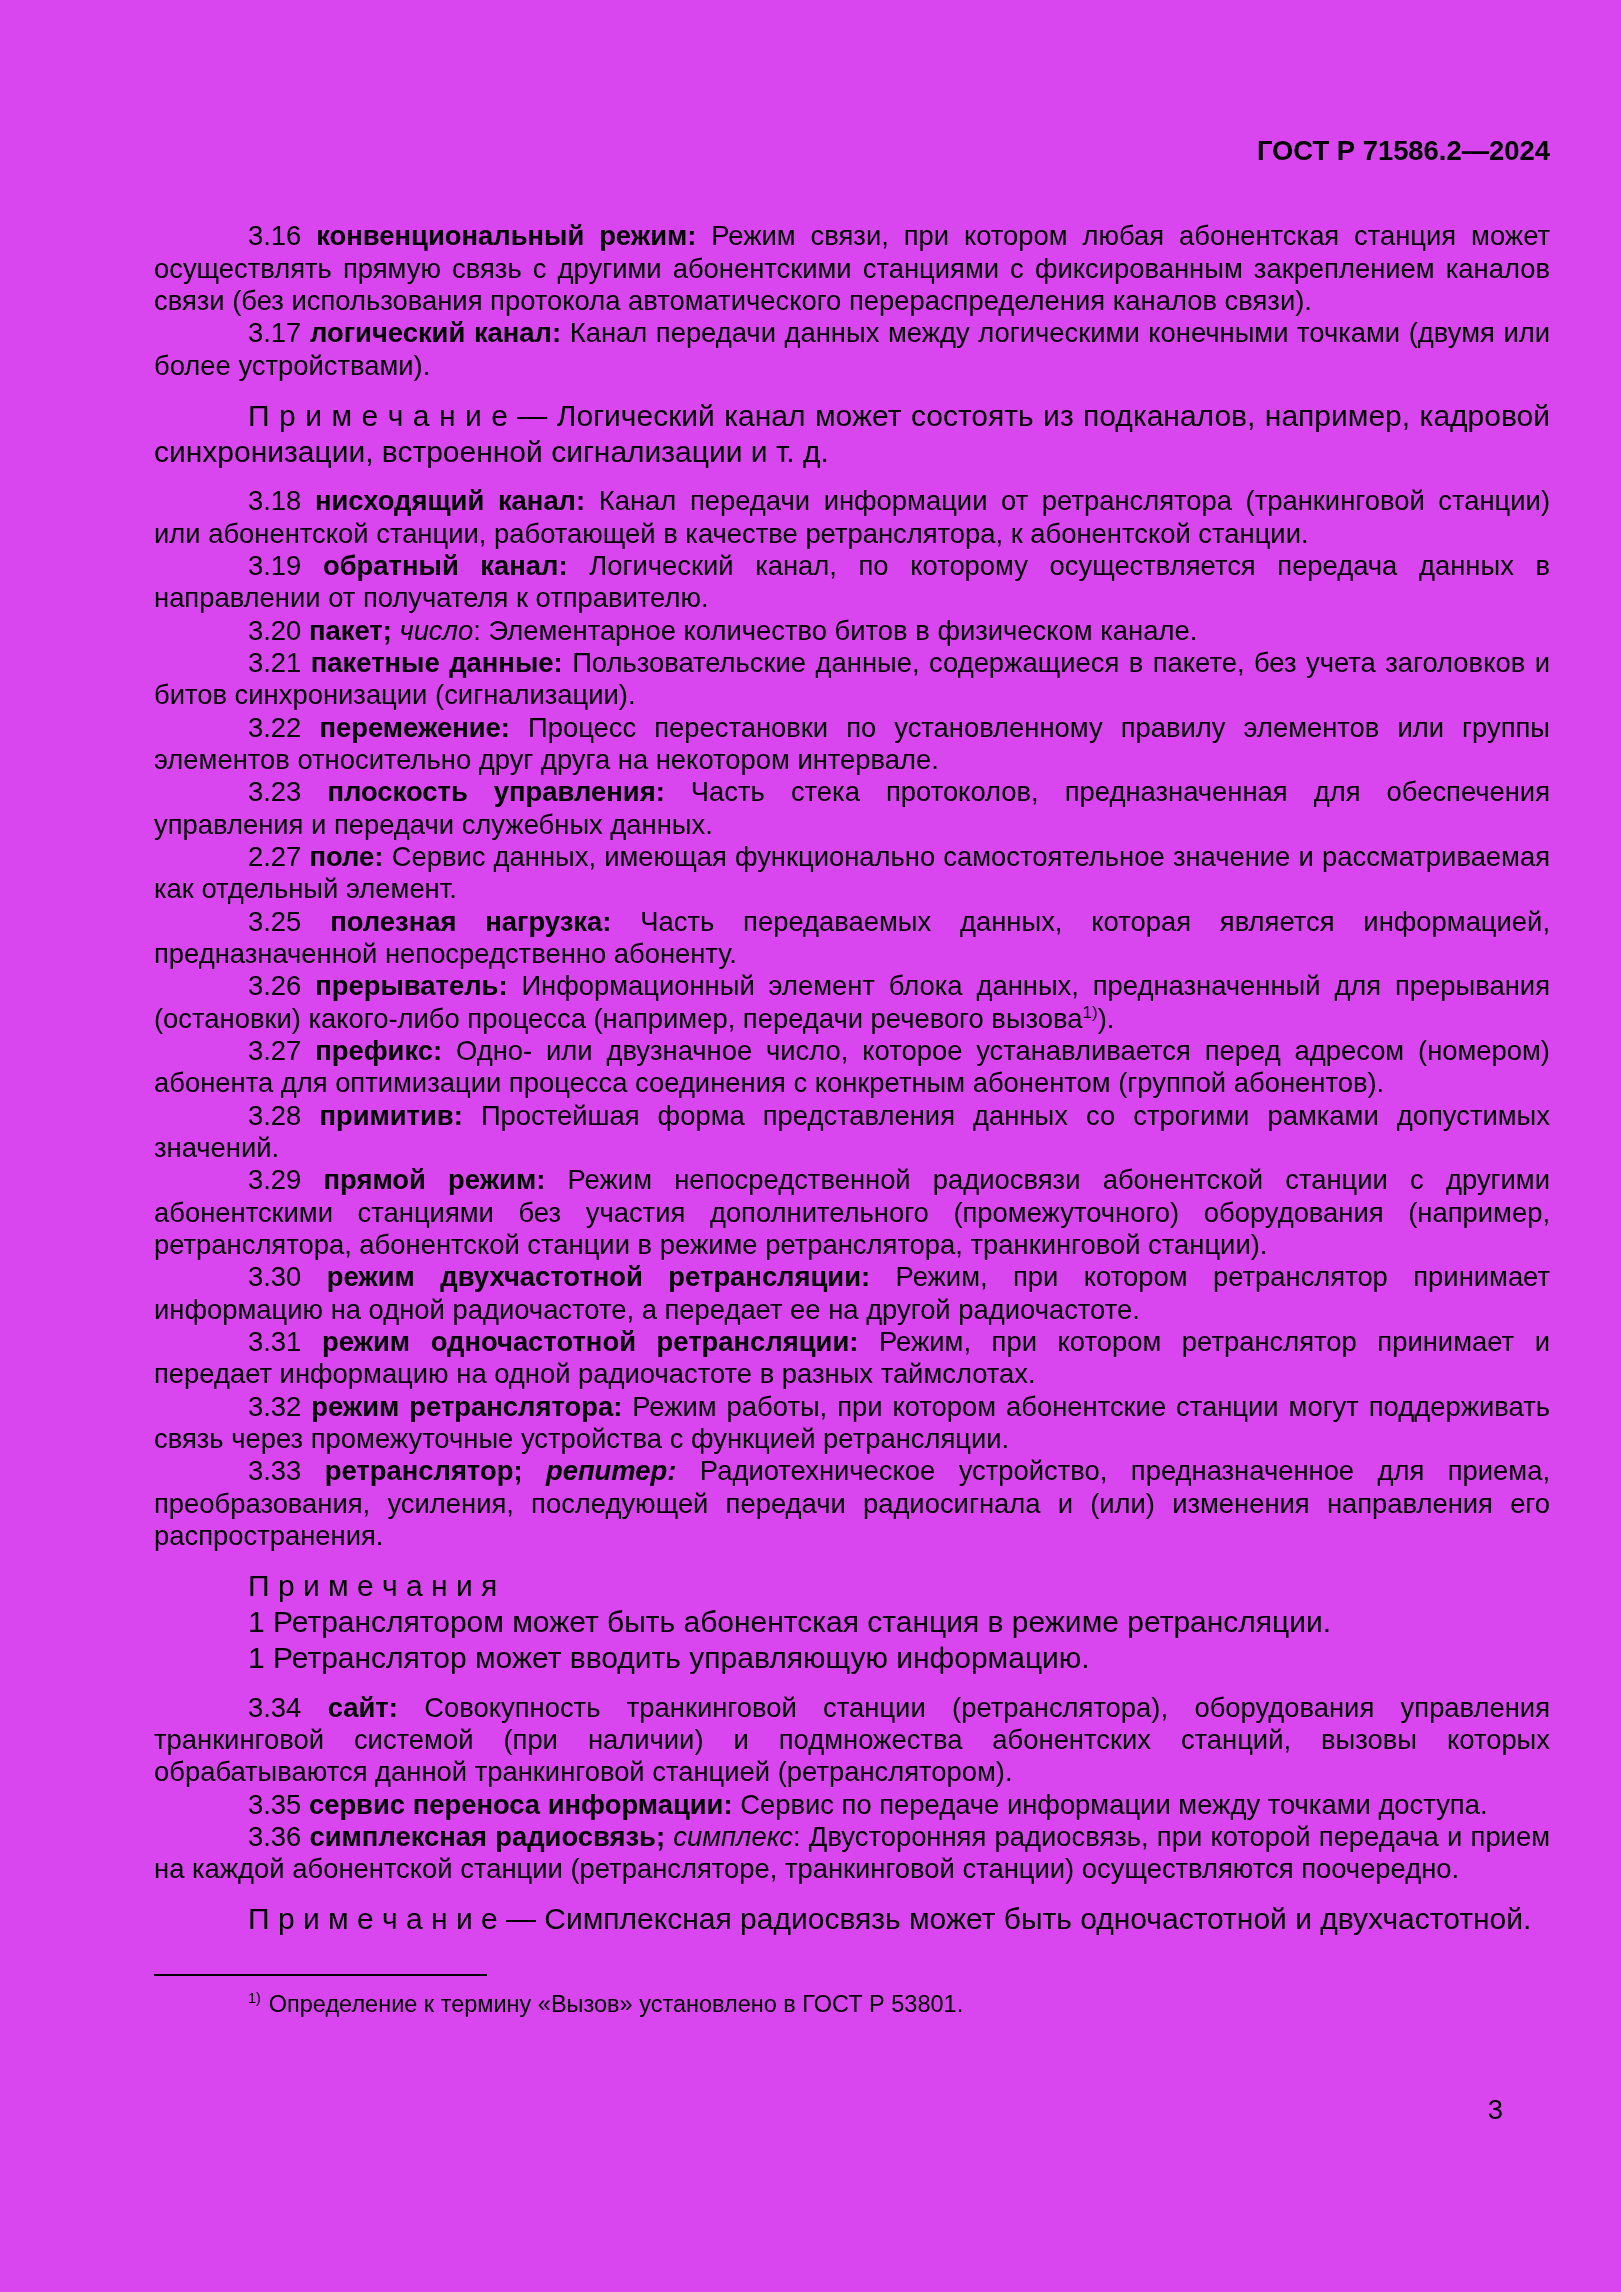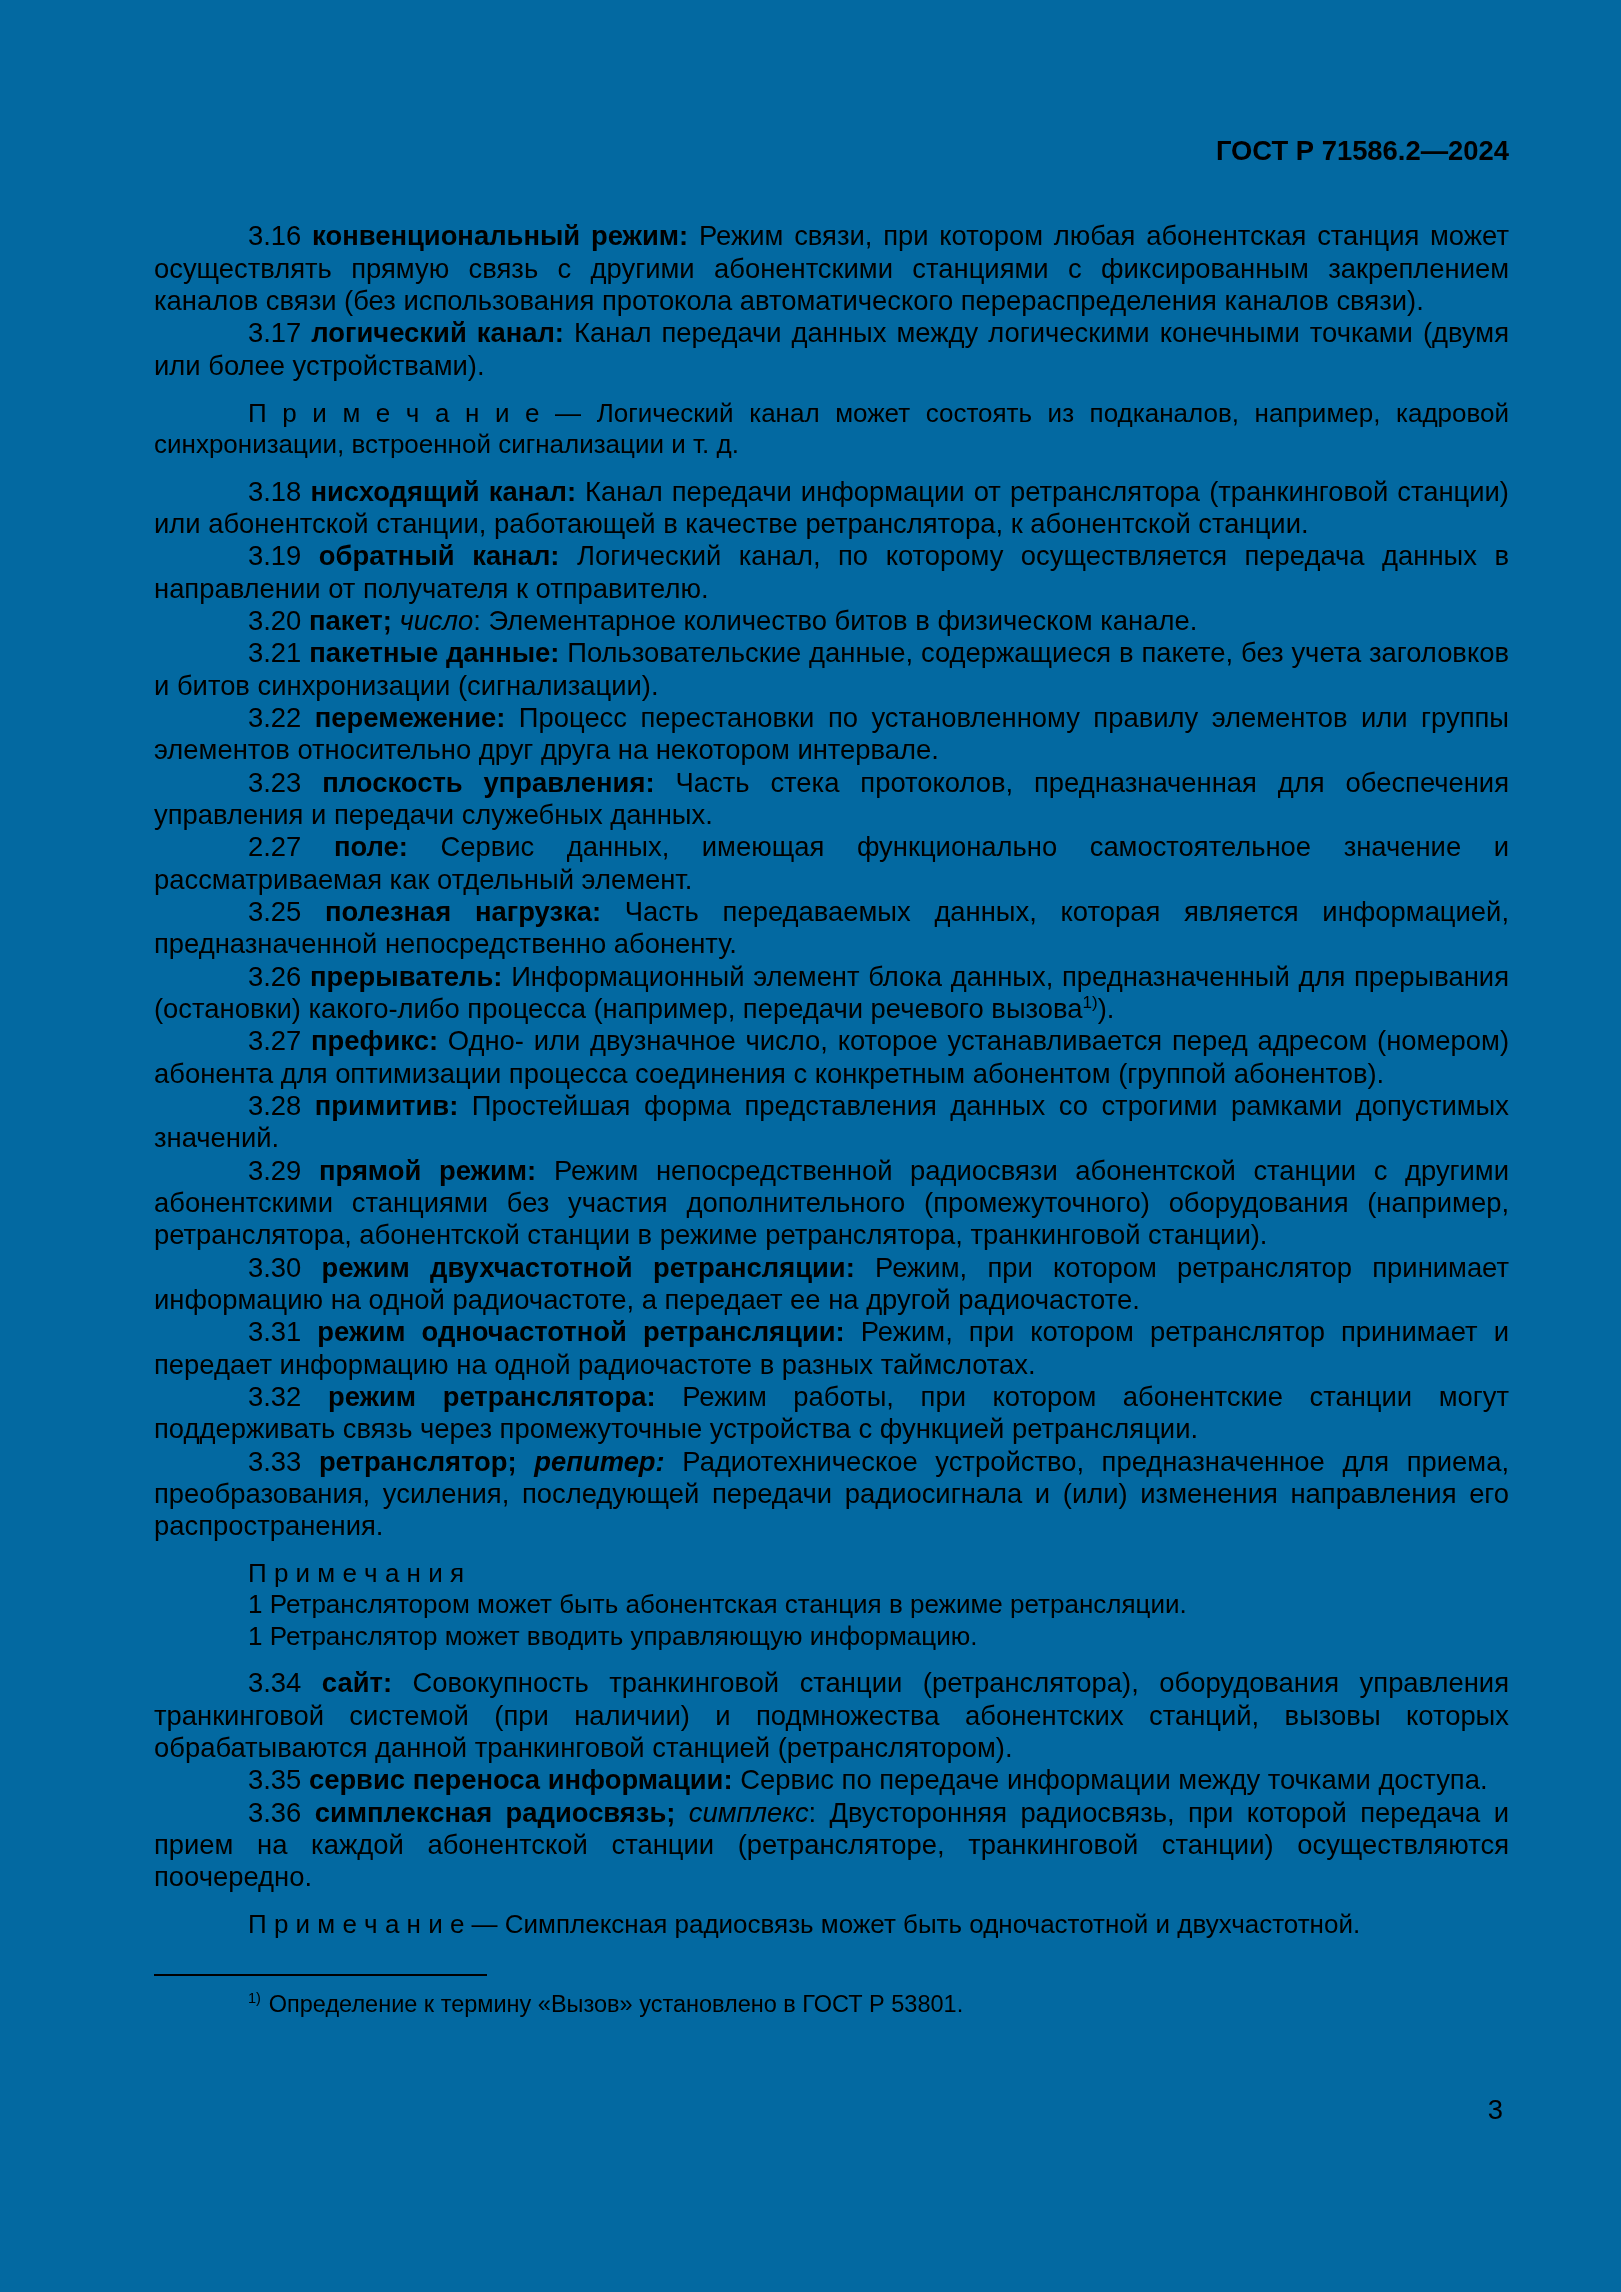--- a/index.html
+++ b/index.html
@@ -6,22 +6,22 @@
   html, body { background: #ffffff; }
   body {
     width: 1621px;
     font-family: "Liberation Sans", "DejaVu Sans", sans-serif;
     color: #000;
   }
   .page {
     position: relative;
     width: 1621px;
     height: 2293px;
-    background: #0369a1;
-    padding: 135px 112px 0 154px;
+    background: #d946ef;
+    padding: 135px 71px 0 154px;
     overflow: hidden;
     font-size: 27.4px;
     line-height: 1.18;
   }
   .doc-header {
     text-align: right;
     font-weight: 700;
     font-size: 27.4px;
     margin-bottom: 53px;
   }
@@ -31,21 +31,21 @@
   }
   .b { font-weight: 700; }
   .i { font-style: italic; }
   sup {
     font-size: 62%;
     vertical-align: super;
     line-height: 0;
   }
   .note {
     margin: 15.7px 0 15.7px 0;
-    font-size: 26px;
+    font-size: 30px;
     line-height: 1.2;
   }
   .note p {
     text-align: justify;
     text-indent: 94px;
   }
   .note .note-label { white-space: pre; }
   .footnote-area {
     position: absolute;
     left: 154px;

